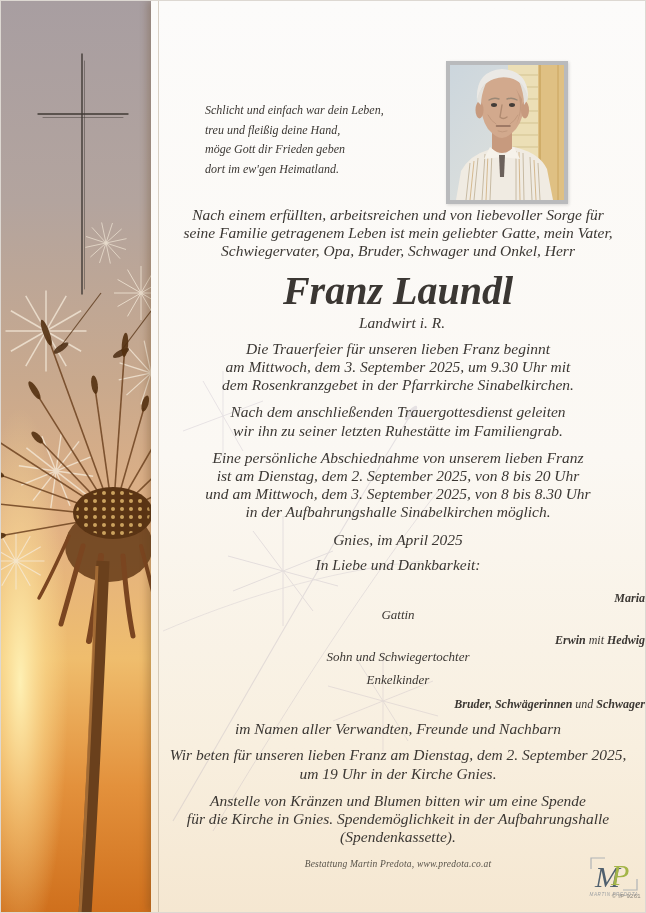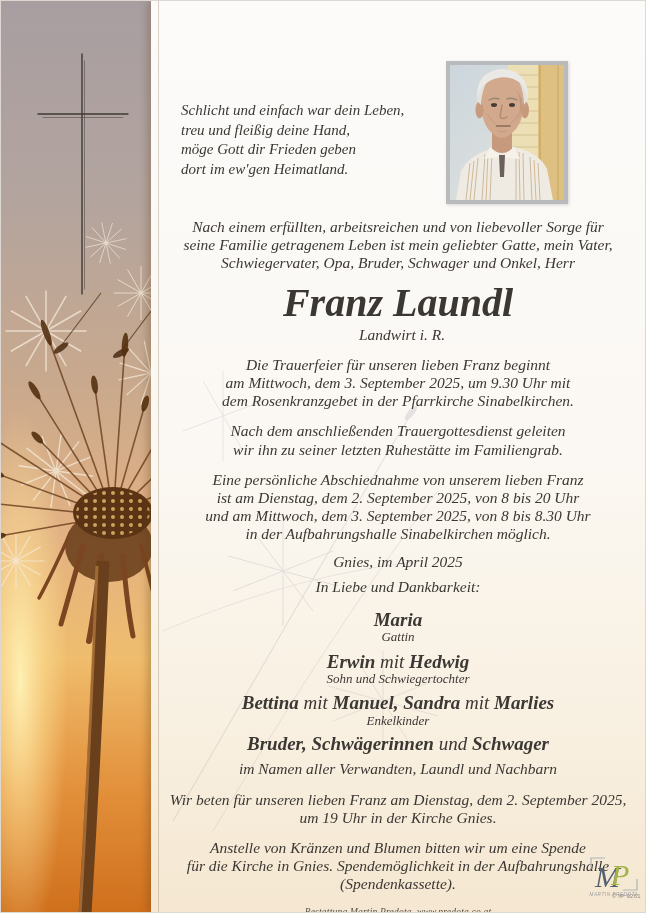--- a/index.html
+++ b/index.html
@@ -12,40 +12,40 @@
   }
   .art{position:absolute;left:0;top:0;width:160px;height:913px;}
   .panel{
     position:absolute;left:150px;right:0;top:0;bottom:0;
     background:linear-gradient(180deg,#fcfbfa 0%,#fbf8f3 50%,#f8efdf 82%,#f5e7d1 100%);
     box-shadow:-4px 0 7px rgba(95,60,25,.28);
   }
   .panel-edge{position:absolute;left:157px;top:0;bottom:0;width:1px;background:rgba(150,128,100,.35);}
   .watermark{position:absolute;left:152px;top:300px;width:300px;height:540px;pointer-events:none;opacity:.5;}
   .poem{
-    position:absolute;left:180px;top:100px;
-    font-size:15px;line-height:19.5px;text-align:left;
+    position:absolute;left:204px;top:100px;
+    font-size:12px;line-height:19.5px;text-align:left;
   }
   .photo{
     position:absolute;left:445px;top:60px;width:122px;height:143px;
     border:4px solid #b9babc;box-sizing:border-box;background:#dfe5e8;
     box-shadow:0 0 0 1px #d3d4d6 inset, 1px 1px 3px rgba(0,0,0,.15);
   }
   .photo svg{display:block;width:100%;height:100%;}
   .main{
     position:absolute;left:150px;right:0;top:205px;
     text-align:center;font-size:15.5px;line-height:18.2px;
   }
-  .para{margin:12px 0 9px;}
+  .para{margin:0 0 9px;}
   .name{font-size:40px;line-height:42px;font-weight:bold;margin:2px 0 0;}
   .subtitle{margin:2px 4px 8px;padding-left:8px;}
   .place-date{margin-bottom:7px;}
   .closing{margin-bottom:15px;}
   .mourner{margin-bottom:7px;}
-  .m-names{font-size:19px;}
+  .m-names{font-size:12px;text-align:right;}
   .m-names b{font-weight:bold;}
   .m-relation{font-size:13px;line-height:16.5px;}
   .bruder-gap{margin-top:-1px;}
   .in-name{margin-bottom:8px;}
   .undertaker{font-size:9.5px;color:#575249;margin-top:5px;letter-spacing:.2px;}
   .logo{position:absolute;left:584px;top:851px;width:58px;height:50px;}
   .print-code{
     position:absolute;right:4px;bottom:13px;
     font-size:6px;font-style:normal;color:#8b867f;
     font-family:"Liberation Sans",sans-serif;letter-spacing:.3px;
@@ -264,28 +264,27 @@
     <div>
         <div class="mourner">
           <div class="m-names"><b>Maria</b></div>
           <div class="m-relation">Gattin</div>
         </div>
         <div class="mourner">
           <div class="m-names"><b>Erwin</b> mit <b>Hedwig</b></div>
           <div class="m-relation">Sohn und Schwiegertochter</div>
         </div>
         <div class="mourner">
-          <div class="m-names"><b>Bettina</b> mit <b>Manuel, Sandra</b> mit <b>Marlies</b></div>
           <div class="m-relation">Enkelkinder</div>
         </div>
         <div class="mourner bruder-gap">
           <div class="m-names"><b>Bruder, Schwägerinnen</b> und <b>Schwager</b></div>
         </div>
       </div>
-    <div class="in-name">im Namen aller Verwandten, Laundl und Nachbarn</div>
+    <div class="in-name">im Namen aller Verwandten, Freunde und Nachbarn</div>
     <div class="para">Wir beten für unseren lieben Franz am Dienstag, dem 2. September 2025,<br>um 19 Uhr in der Kirche Gnies.</div>
     <div class="para">Anstelle von Kränzen und Blumen bitten wir um eine Spende<br>für die Kirche in Gnies. Spendemöglichkeit in der Aufbahrungshalle<br>(Spendenkassette).</div>
     <div class="undertaker">Bestattung Martin Predota, www.predota.co.at</div>
   </div>
 
   <div class="logo">
     <svg viewBox="0 0 58 50">
       <path d="M6,17 V6 H20" stroke="#b0b3b6" stroke-width="1.2" fill="none"></path>
       <path d="M52,27 V38 H38" stroke="#b0b3b6" stroke-width="1.2" fill="none"></path>
       <text x="10" y="35" font-family="Liberation Serif, serif" font-size="30" fill="#50606e">M</text>

